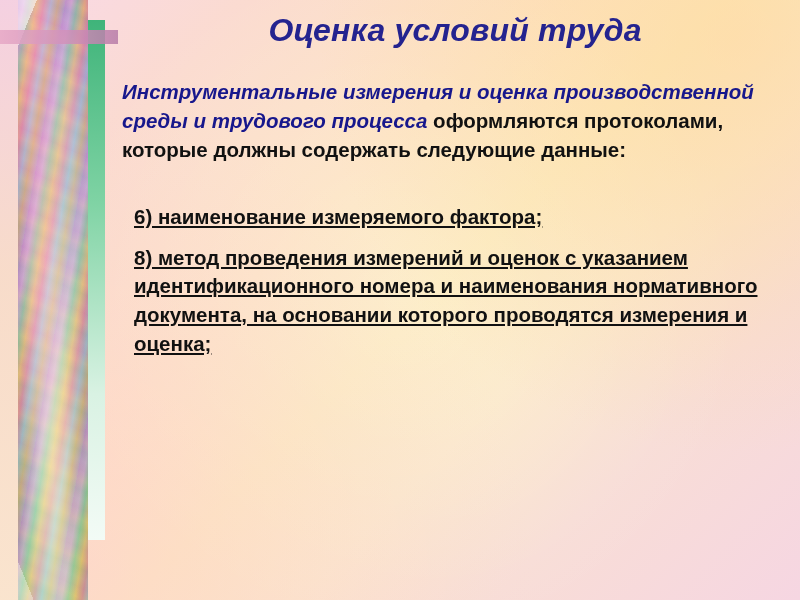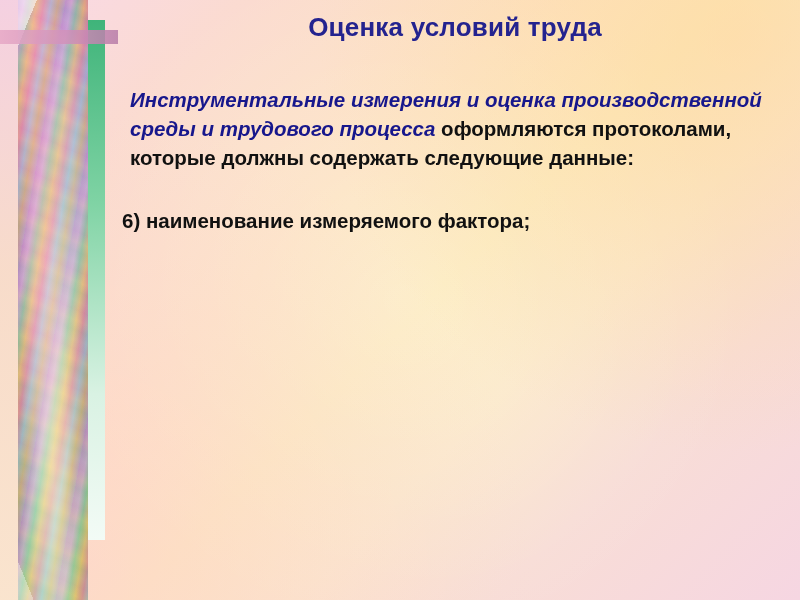--- a/index.html
+++ b/index.html
@@ -110,63 +110,65 @@
     opacity: 0.85;
   }
 
   
   .title {
     position: absolute;
     top: 12px;
     left: 130px;
     width: 650px;
     text-align: center;
-    font-size: 26px;
+    font-size: 32px;
     font-weight: bold;
     color: #24238f;
     letter-spacing: 0.2px;
     z-index: 3;
+    font-style: italic;
   }
 
   
   .body {
     position: absolute;
     top: 78px;
     left: 122px;
     width: 660px;
     z-index: 3;
     color: #111111;
   }
   .para {
     font-size: 20.5px;
     font-weight: bold;
     line-height: 1.41;
-    margin: 8px;
+    margin: 0;
   }
   .para.italic-lead .lead {
     font-style: italic;
     color: #17178c;
   }
   .para .lead {
     color: #17178c;
   }
   .spacer {
     height: 26px;
   }
   .list {
     margin: 0;
     padding: 0;
     list-style: none;
   }
   .list li {
     font-size: 20.5px;
     font-weight: bold;
     line-height: 1.41;
-    margin: 0;
+    margin: 12px;
     color: #111111;
+    text-decoration: underline;
   }
 </style>
 </head>
 <body>
 
 <div id="slide">
 
   <div class="deco">
     <div class="deco-marble"></div>
     <div class="deco-stripe-pink"></div>
@@ -179,17 +181,18 @@
   <div class="body">
 
     <p class="para italic-lead">
       <span class="lead" style="font-style: italic;">Инструментальные измерения  и оценка производственной среды и трудового процесса</span><span> оформляются протоколами, которые должны содержать следующие данные:</span>
     </p>
 
     <div class="spacer"></div>
 
     <ul class="list">
       <li>6) наименование измеряемого фактора;</li>
+      <li>8) метод проведения измерений и оценок с указанием идентификационного номера и наименования нормативного документа, на основании которого проводятся измерения и оценка;</li>
     </ul>
 
   </div>
 
 </div>
 
 </body></html>

